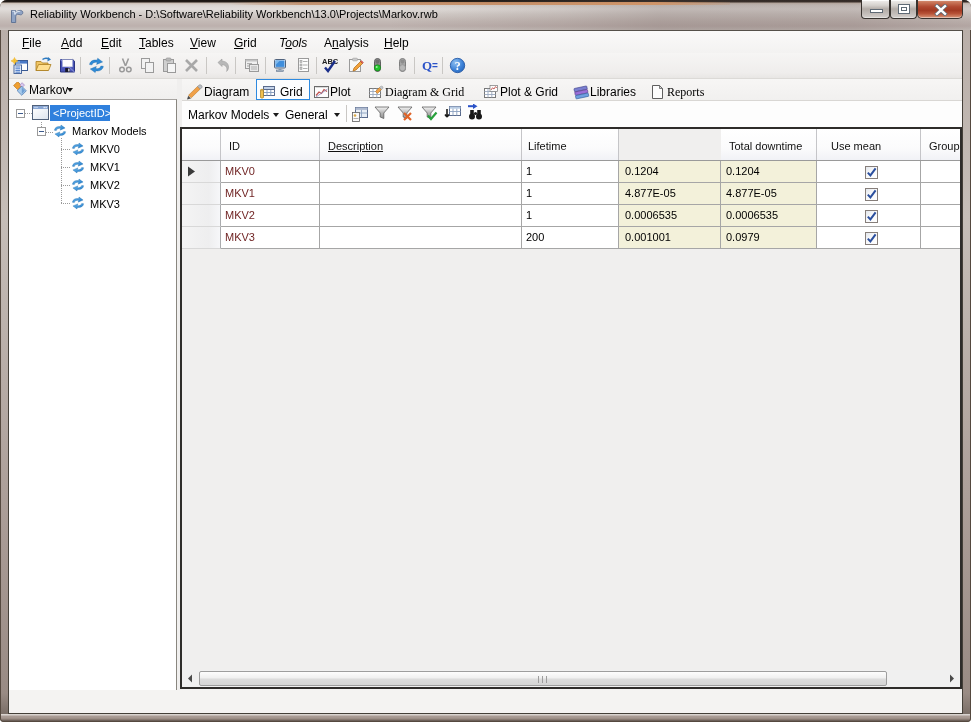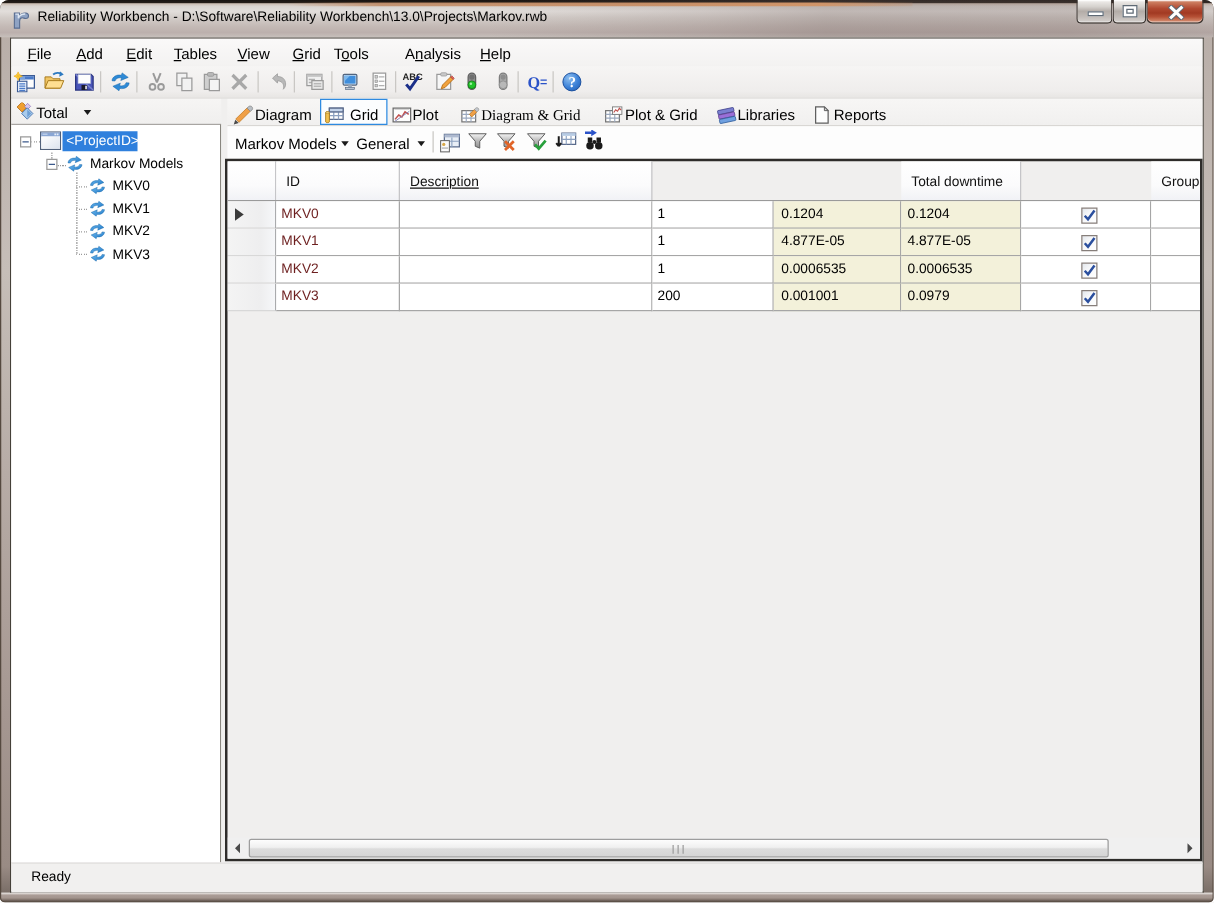--- a/index.html
+++ b/index.html
@@ -110,21 +110,21 @@
 <div id="bottomband" style="position:absolute;left:1px;right:1px;top:714px;height:7px;
 background:linear-gradient(180deg,#d9d3cf 0,#d9d3cf 1px,#ab9d97 2px,#a4968f 4px,#95877f 5px,#7a6d66 6px,#5f534c 7px);border-radius:0 0 3px 3px;"></div>
 <div id="client">
   <div id="menubar">
     <div class="mitem" style="left:13px;"><u>F</u>ile</div>
     <div class="mitem" style="left:52px;"><u>A</u>dd</div>
     <div class="mitem" style="left:92px;"><u>E</u>dit</div>
     <div class="mitem" style="left:130px;"><u>T</u>ables</div>
     <div class="mitem" style="left:181px;"><u>V</u>iew</div>
     <div class="mitem" style="left:225px;"><u>G</u>rid</div>
-    <div class="mitem" style="left:258px;">T<u>o</u>ols</div>
+    <div class="mitem" style="left:270px;font-style:italic;">T<u>o</u>ols</div>
     <div class="mitem" style="left:315px;">A<u>n</u>alysis</div>
     <div class="mitem" style="left:375px;"><u>H</u>elp</div>
   </div>
   <div id="toolbar">
       <div class="tsep" style="left:71px;"></div>
       <div class="tsep" style="left:100px;"></div>
       <div class="tsep" style="left:197px;"></div>
       <div class="tsep" style="left:226px;"></div>
       <div class="tsep" style="left:256px;"></div>
       <div class="tsep" style="left:307px;"></div>
@@ -238,21 +238,21 @@
 <text x="5.8" y="12.8" font-family="Liberation Serif" font-size="12" font-weight="bold" fill="#fff">?</text>
 </svg></div>
     </div>
   <div id="lpanel-head">
       <svg width="15" height="14" viewBox="0 0 15 14" class="abs" style="left:4px;top:3px;">
 <rect x="1.8" y="0.8" width="5.6" height="5.6" transform="rotate(45 4.6 3.6)" fill="#f0a030" stroke="#b06a10" stroke-width="0.6"></rect>
 <rect x="7.4" y="1.4" width="3.4" height="3.4" transform="rotate(45 9.1 3.1)" fill="#d8c8ec" stroke="#8a6ab8" stroke-width="0.5"></rect>
 <rect x="5.6" y="5.6" width="6.4" height="6.4" transform="rotate(45 8.8 8.8)" fill="#a8cbec" stroke="#3868a8" stroke-width="0.6"></rect>
 <path d="M8.8,5.6 L12,8.8 L8.8,12 Z" fill="#6d9fd4"></path>
 </svg>
-      <div class="abs" style="left:20px;top:4px;font-size:12px;">Total</div>
+      <div class="abs" style="left:20px;top:4px;font-size:12px;">Markov</div>
       <div class="abs" style="left:58px;top:9px;border:3.5px solid transparent;border-top:4px solid #1a1a1a;width:0;height:0;"></div>
     </div>
   <div id="lpanel-tree">
       <div class="abs" style="left:16px;top:13px;width:7px;height:1px;background-image:repeating-linear-gradient(90deg,#9a9a9a 0 1px,transparent 1px 2px);"></div>
       <div class="abs" style="left:7px;top:9px;width:9px;height:9px;border:1px solid #9a9a9a;background:#fff;">
 <div class="abs" style="left:1px;top:3px;width:5px;height:1px;background:#3c5a8c;"></div>
       </div>
       <svg width="17" height="15" viewBox="0 0 17 15" class="abs" style="left:23px;top:5px;">
 <rect x="0.5" y="0.5" width="16" height="14" fill="#fdfdfe" stroke="#51617a"></rect>
 <rect x="1" y="1" width="15" height="3.2" fill="#89a6d4"></rect>
@@ -386,21 +386,21 @@
   <div class="tab" style="left:390px;width:80px;">
         <svg width="18" height="17" viewBox="0 0 18 17" class="abs" style="left:1px;top:2px;">
 <g transform="rotate(-12 9 9)">
 <rect x="2" y="3" width="13" height="3.4" rx="0.6" fill="#7a7fd0" stroke="#3d3f8a" stroke-width="0.6"></rect>
 <rect x="2" y="6.6" width="13" height="3.4" rx="0.6" fill="#9a6fd8" stroke="#5a3d8a" stroke-width="0.6"></rect>
 <rect x="2" y="10.2" width="13" height="3.4" rx="0.6" fill="#6fa0e0" stroke="#2d5a9a" stroke-width="0.6"></rect>
 </g>
 </svg>
         <span class="abs" style="left:18px;top:3px;">Libraries</span>
       </div>
-  <div class="tab" style="left:467px;width:70px;">
+  <div class="tab" style="left:467px;width:70px;font-family:Liberation Serif, serif;">
         <svg width="17" height="17" viewBox="0 0 17 17" class="abs" style="left:0px;top:2px;">
 <path d="M3.5,1.5 L10.5,1.5 L13.5,4.5 L13.5,14.5 L3.5,14.5 Z" fill="#fdfdfd" stroke="#5f5f5f"></path>
 <path d="M10.5,1.5 L10.5,4.5 L13.5,4.5 Z" fill="#d8d8d8" stroke="#5f5f5f" stroke-width="0.8"></path>
 </svg>
         <span class="abs" style="left:18px;top:3px;">Reports</span>
       </div>
 </div>
   <div id="gridbar">
   <div class="gb-text" style="left:6px;">Markov Models</div>
   <div class="abs" style="left:91px;top:12px;">
@@ -468,22 +468,28 @@
 </svg></div>
 </div>
   <div id="gridwrap">
       <div class="hdrcell" style="left:0px;width:39px;"></div>
       <div class="hdrcell" style="left:39px;width:99px;">
         <div class="abs" style="left:8px;top:11px;">ID</div>
       </div>
       <div class="hdrcell" style="left:138px;width:202px;">
         <div class="abs" style="left:8px;top:11px;text-decoration:underline;">Description</div>
       </div>
+      <div class="hdrcell" style="left:340px;width:97px;">
+        <div class="abs" style="left:6px;top:11px;">Lifetime</div>
+      </div>
       <div class="hdrcell" style="left:539px;width:96px;">
         <div class="abs" style="left:8px;top:11px;">Total downtime</div>
+      </div>
+      <div class="hdrcell" style="left:635px;width:104px;">
+        <div class="abs" style="left:14px;top:11px;">Use mean</div>
       </div>
       <div class="hdrcell" style="left:739px;width:43px;">
         <div class="abs" style="left:8px;top:11px;">Group</div>
       </div>
       <div class="abs" style="left:0;top:31px;width:779px;height:1px;background:#9a9a9a;"></div>
       <div class="rowhdr" style="top:32px;">
         <svg width="9" height="11" viewBox="0 0 9 11" class="abs" style="left:5px;top:5px;">
           <path d="M1,0.5 L8,5.5 L1,10.5 Z" fill="#3a3a3a"></path>
         </svg>
       </div>
@@ -543,16 +549,13 @@
             <path d="M10,3.5 L6,7.5 L10,11.5 Z" fill="#4a4a4a"></path>
           </svg></div>
 <div class="sbtn" style="left:761px;"><svg width="17" height="15">
             <path d="M7,3.5 L11,7.5 L7,11.5 Z" fill="#4a4a4a"></path>
           </svg></div>
 <div id="sthumb">
 <div class="abs" style="left:338px;top:4px;width:1px;height:7px;background:#9d9d9d;box-shadow:4px 0 0 #9d9d9d,8px 0 0 #9d9d9d;"></div>
 </div>
 </div>
     </div>
-  <div id="statusbar">
-      <div style="position:absolute;left:16px;top:5px;font-size:11px;">Ready</div>
-    </div>
 </div>
 
 </body></html>

